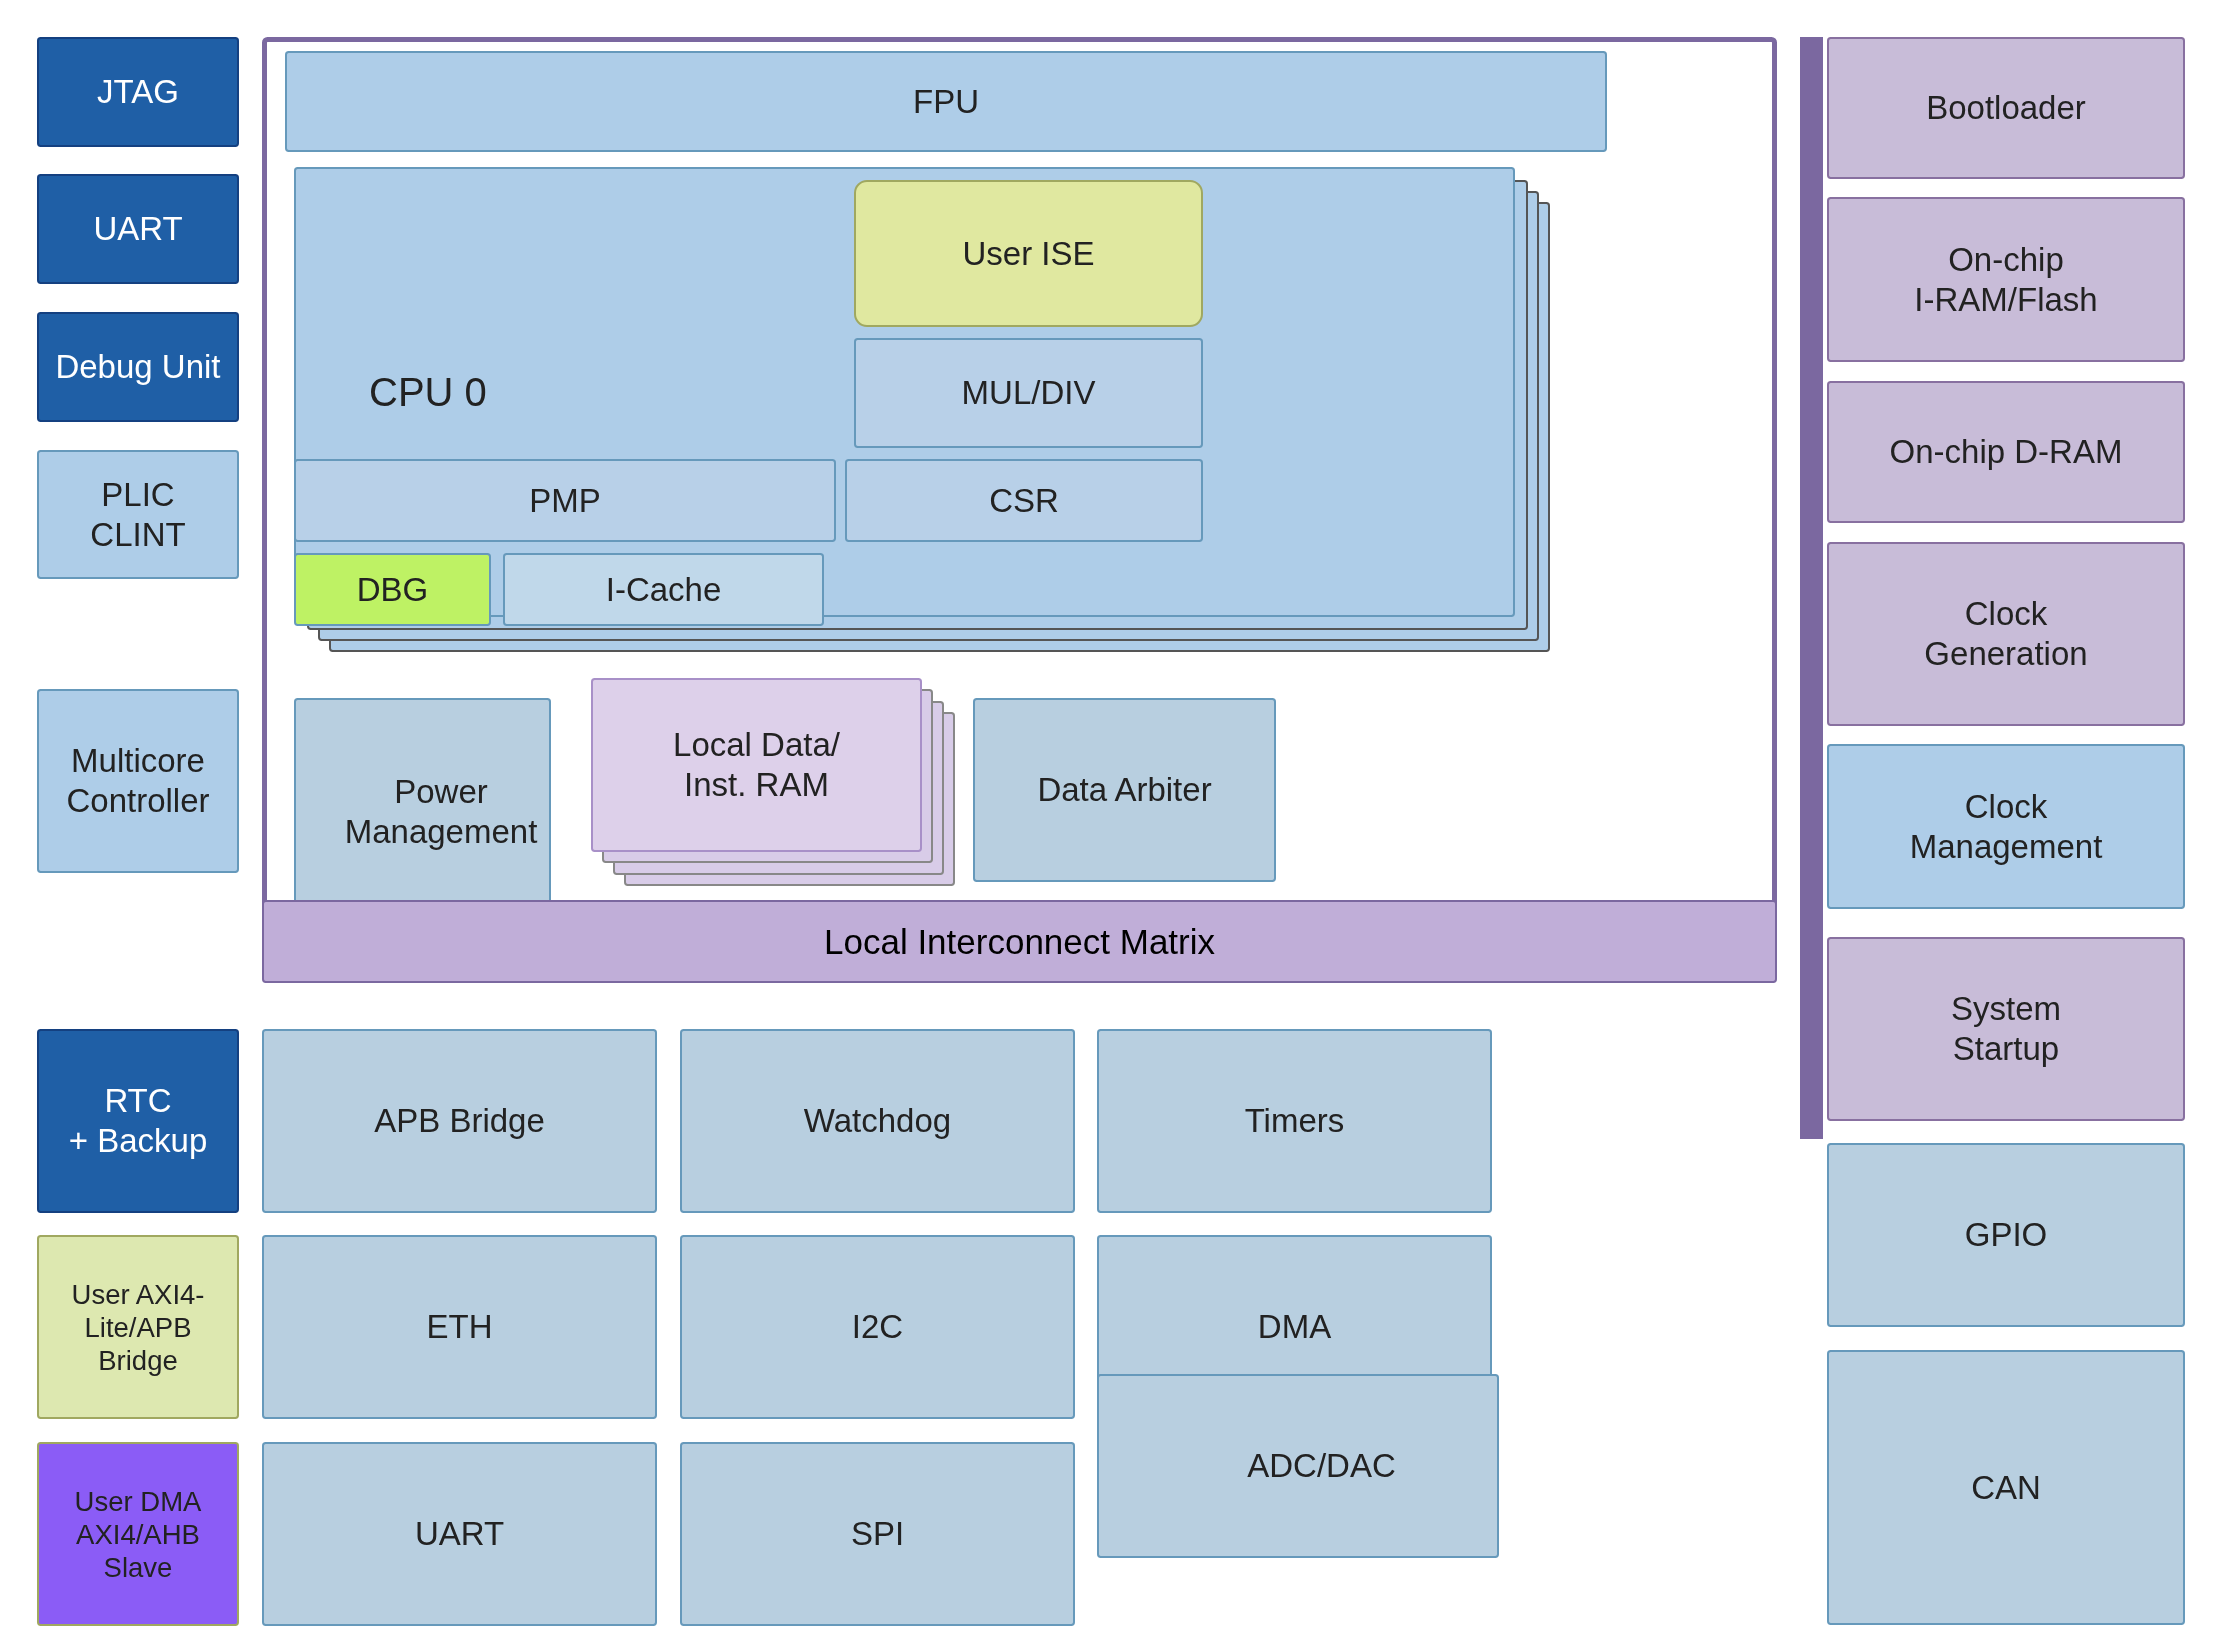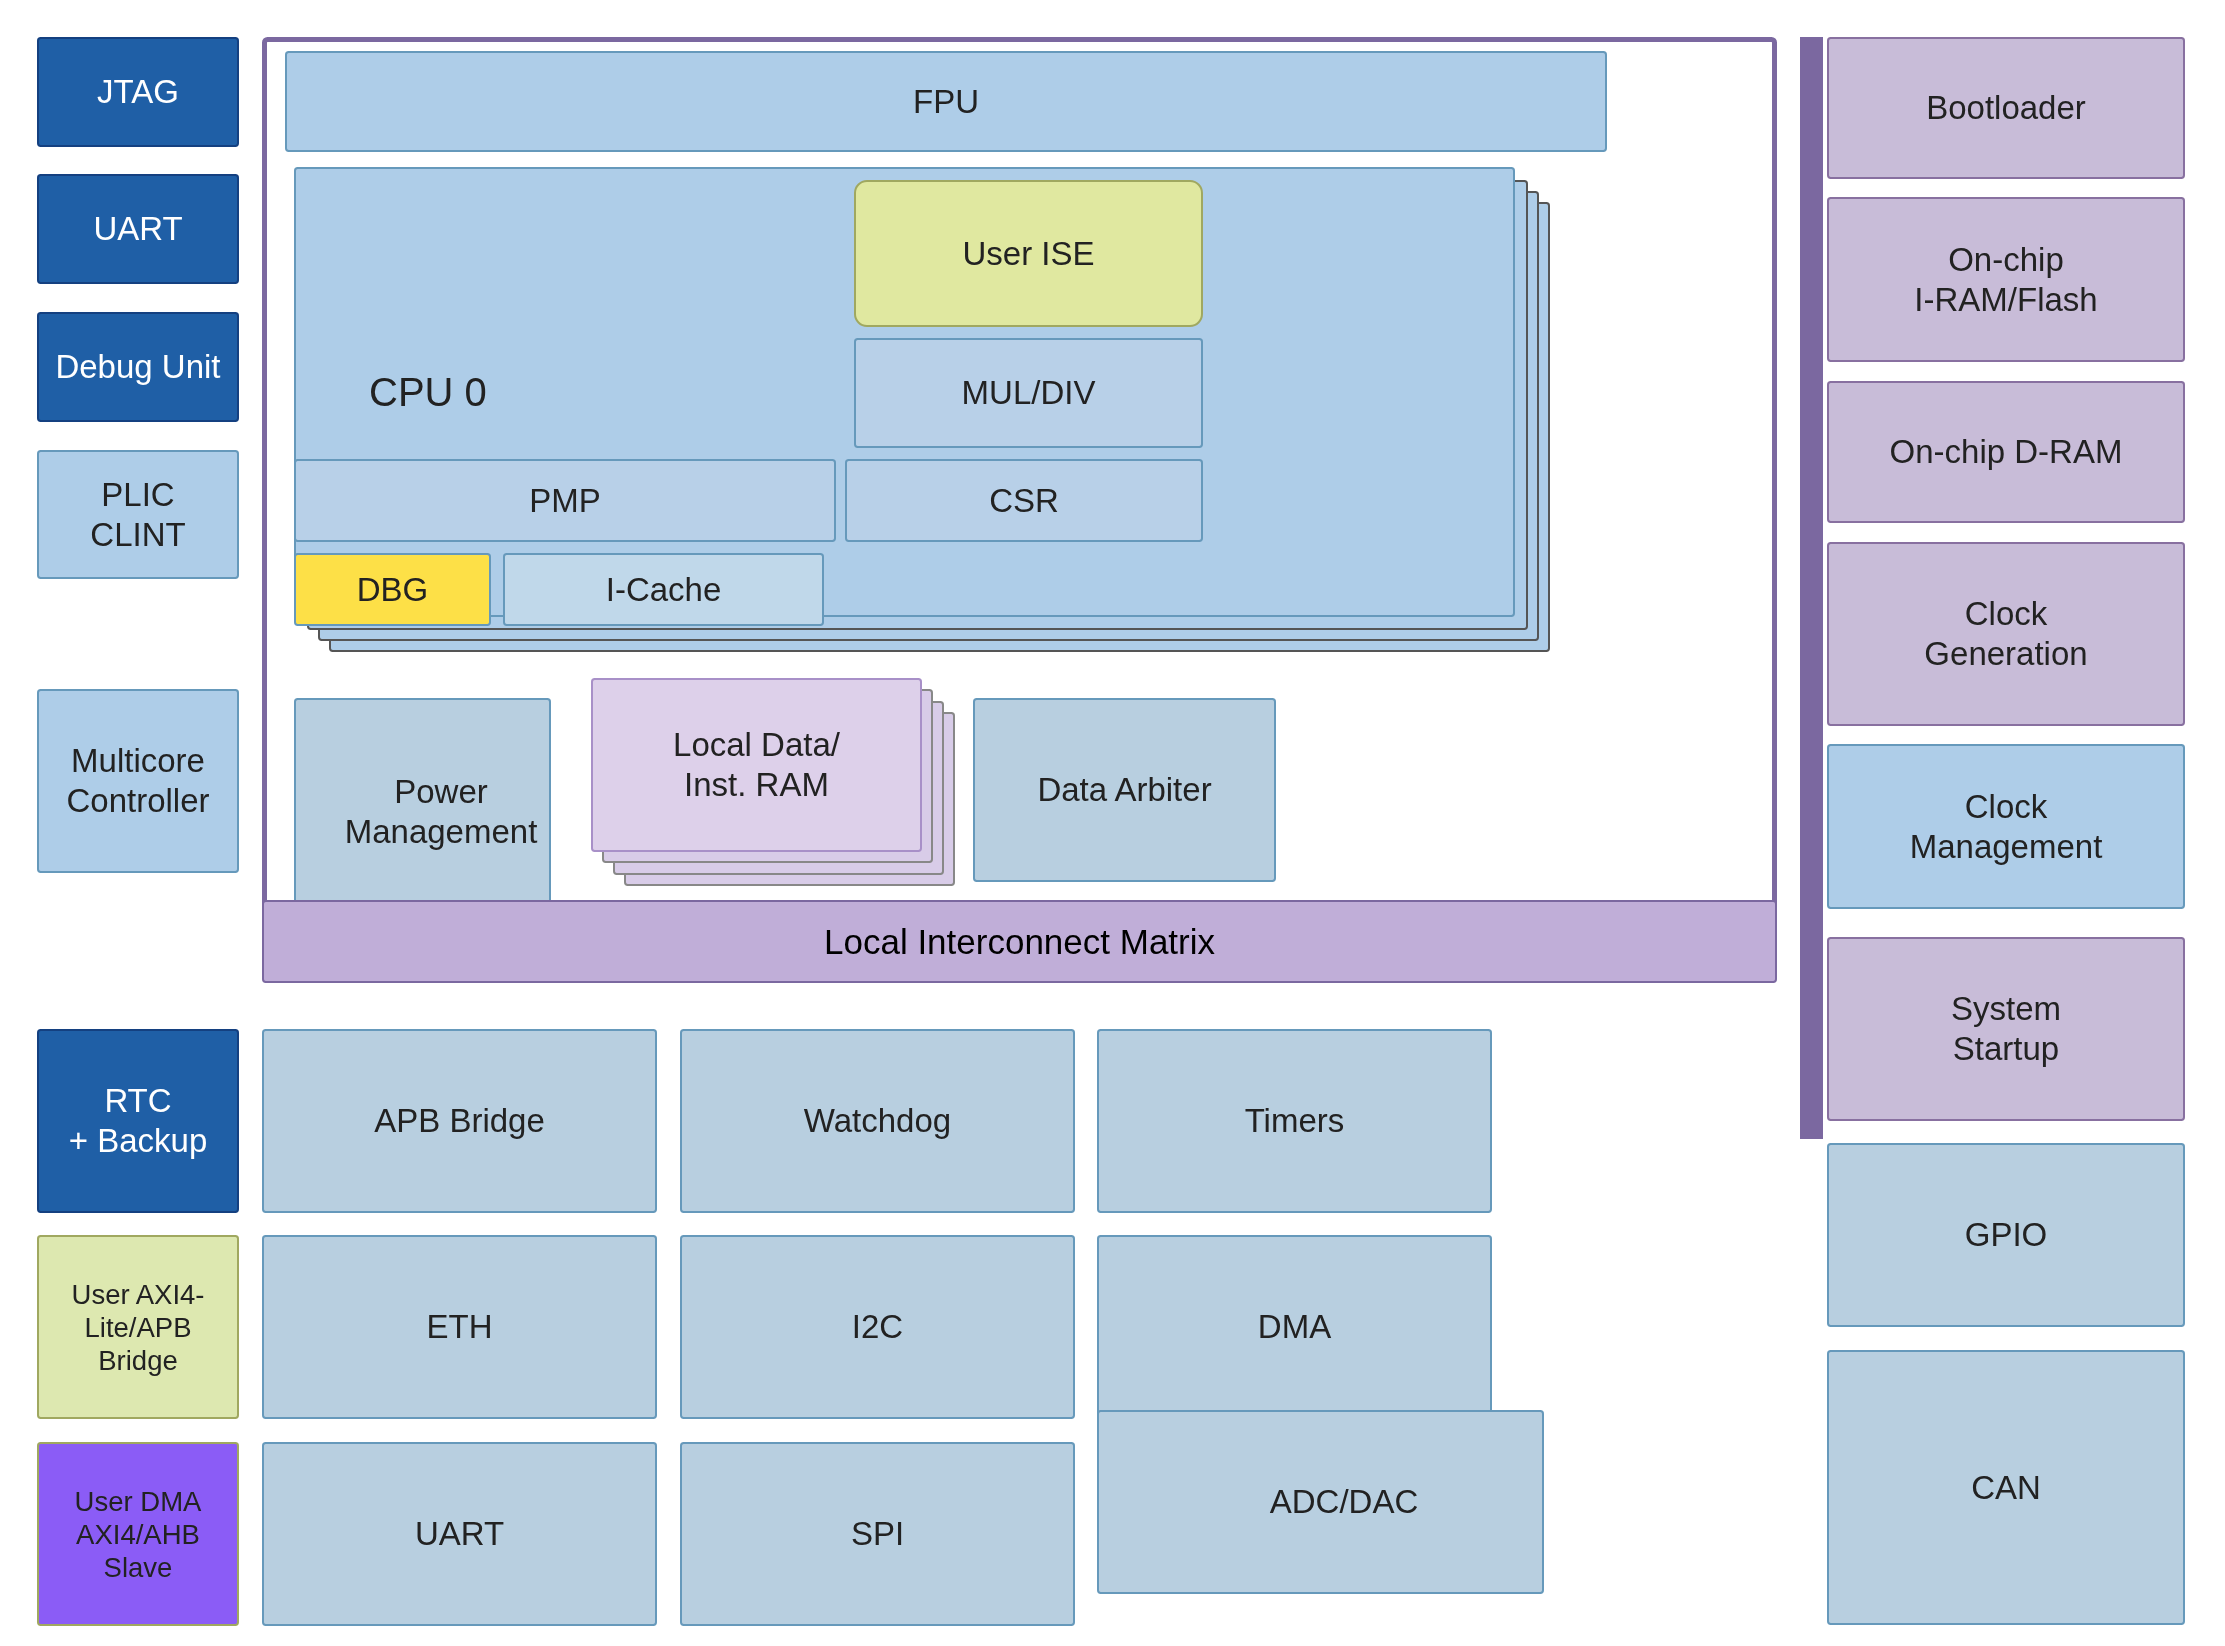--- a/index.html
+++ b/index.html
@@ -113,21 +113,21 @@
   </div>
 
   <div class="block blue-light" style="left:294px; top:459px; width:542px; height:83px; z-index:5; background:#b8d0e8;">
     <span>PMP</span>
   </div>
 
   <div class="block blue-light" style="left:845px; top:459px; width:358px; height:83px; z-index:5; background:#b8d0e8;">
     <span>CSR</span>
   </div>
 
-  <div class="block blue-light" style="left:294px; top:553px; width:197px; height:73px; z-index:5; background:#fde047;">
+  <div class="block blue-light" style="left:294px; top:553px; width:197px; height:73px; z-index:5; background:#bef264;">
     <span>DBG</span>
   </div>
 
   <div class="block blue-light" style="left:503px; top:553px; width:321px; height:73px; z-index:5; background:#c0d8ea;">
     <span>I-Cache</span>
   </div>
 
 
   <div class="block blue-light" style="left:294px; top:698px; width:257px; height:228px; background:#b8cfe0;padding-left:37px;">
     <span style="white-space:pre-line;">Power
@@ -222,21 +222,21 @@
   </div>
 
   <div class="block blue-light" style="left:262px; top:1442px; width:395px; height:184px; background:#b8cfe0;">
     <span>UART</span>
   </div>
 
   <div class="block blue-light" style="left:680px; top:1442px; width:395px; height:184px; background:#b8cfe0;">
     <span>SPI</span>
   </div>
 
-  <div class="block blue-light" style="left:1097px; top:1410px; width:447px; height:184px; background:#b8cfe0;padding-left:47px;">
+  <div class="block blue-light" style="left:1097px; top:1374px; width:402px; height:184px; background:#b8cfe0;padding-left:47px;">
     <span>ADC/DAC</span>
   </div>
 
   <div class="block blue-light" style="left:1827px; top:1350px; width:358px; height:275px; background:#b8cfe0;">
     <span>CAN</span>
   </div>
 
   <div style="position:absolute; left:1800px; top:37px; width:23px; height:1102px; background:#7b68a0; z-index:1;"></div>
 
 </div>

